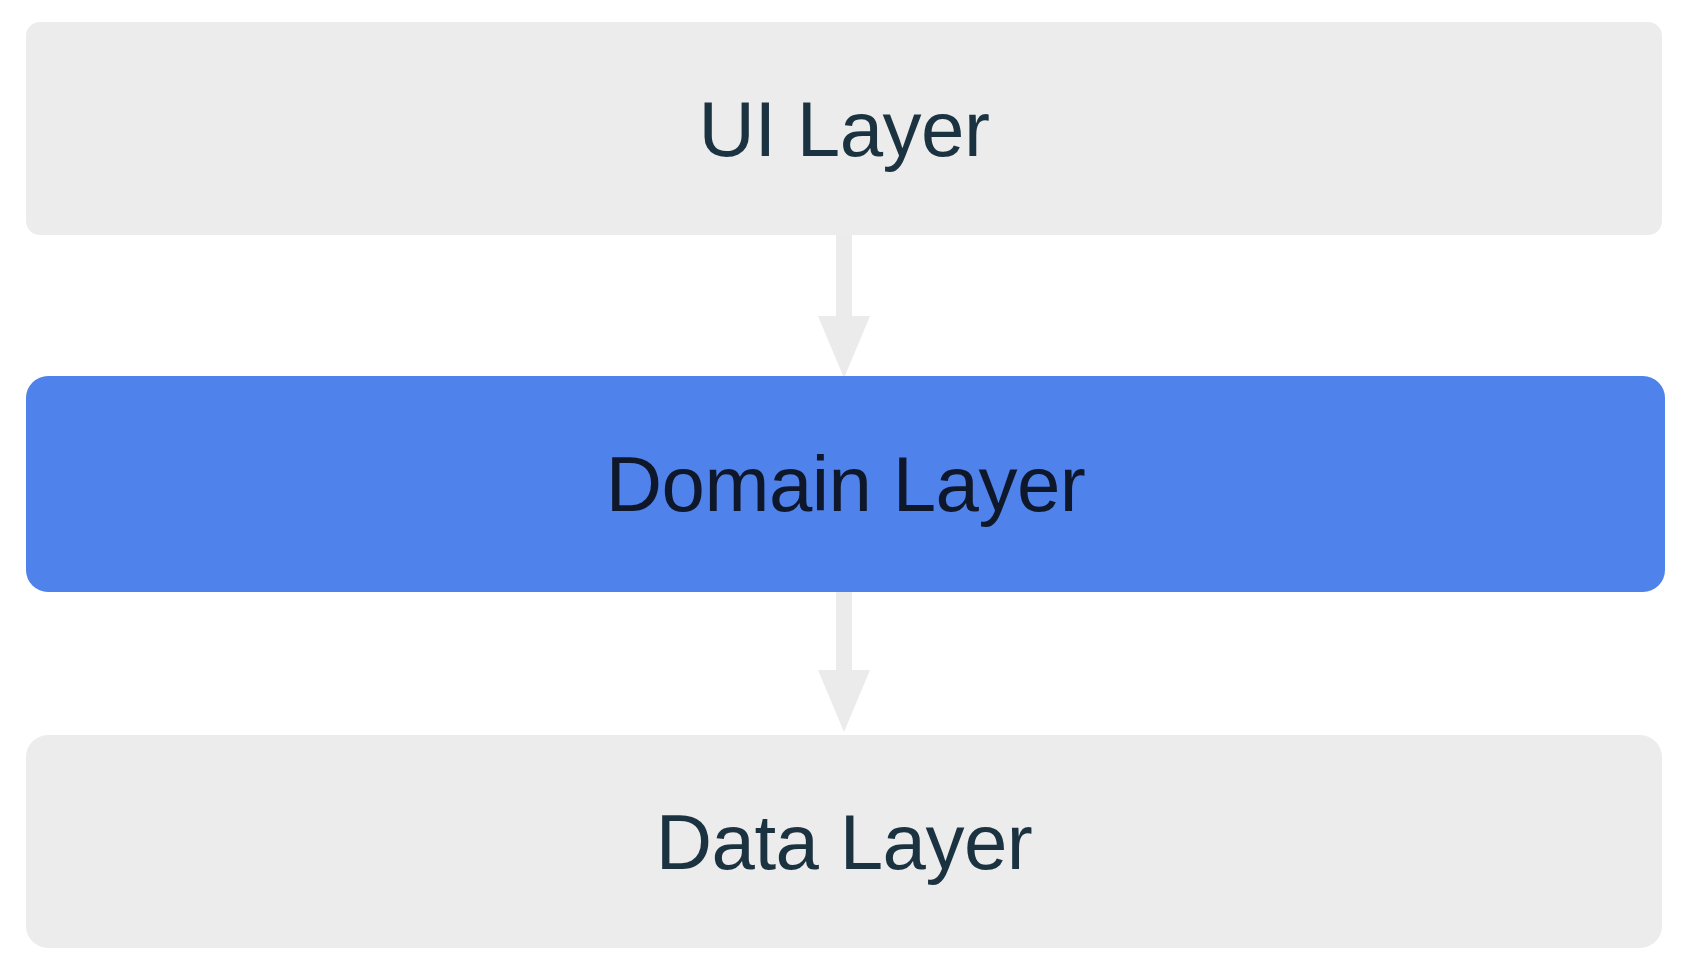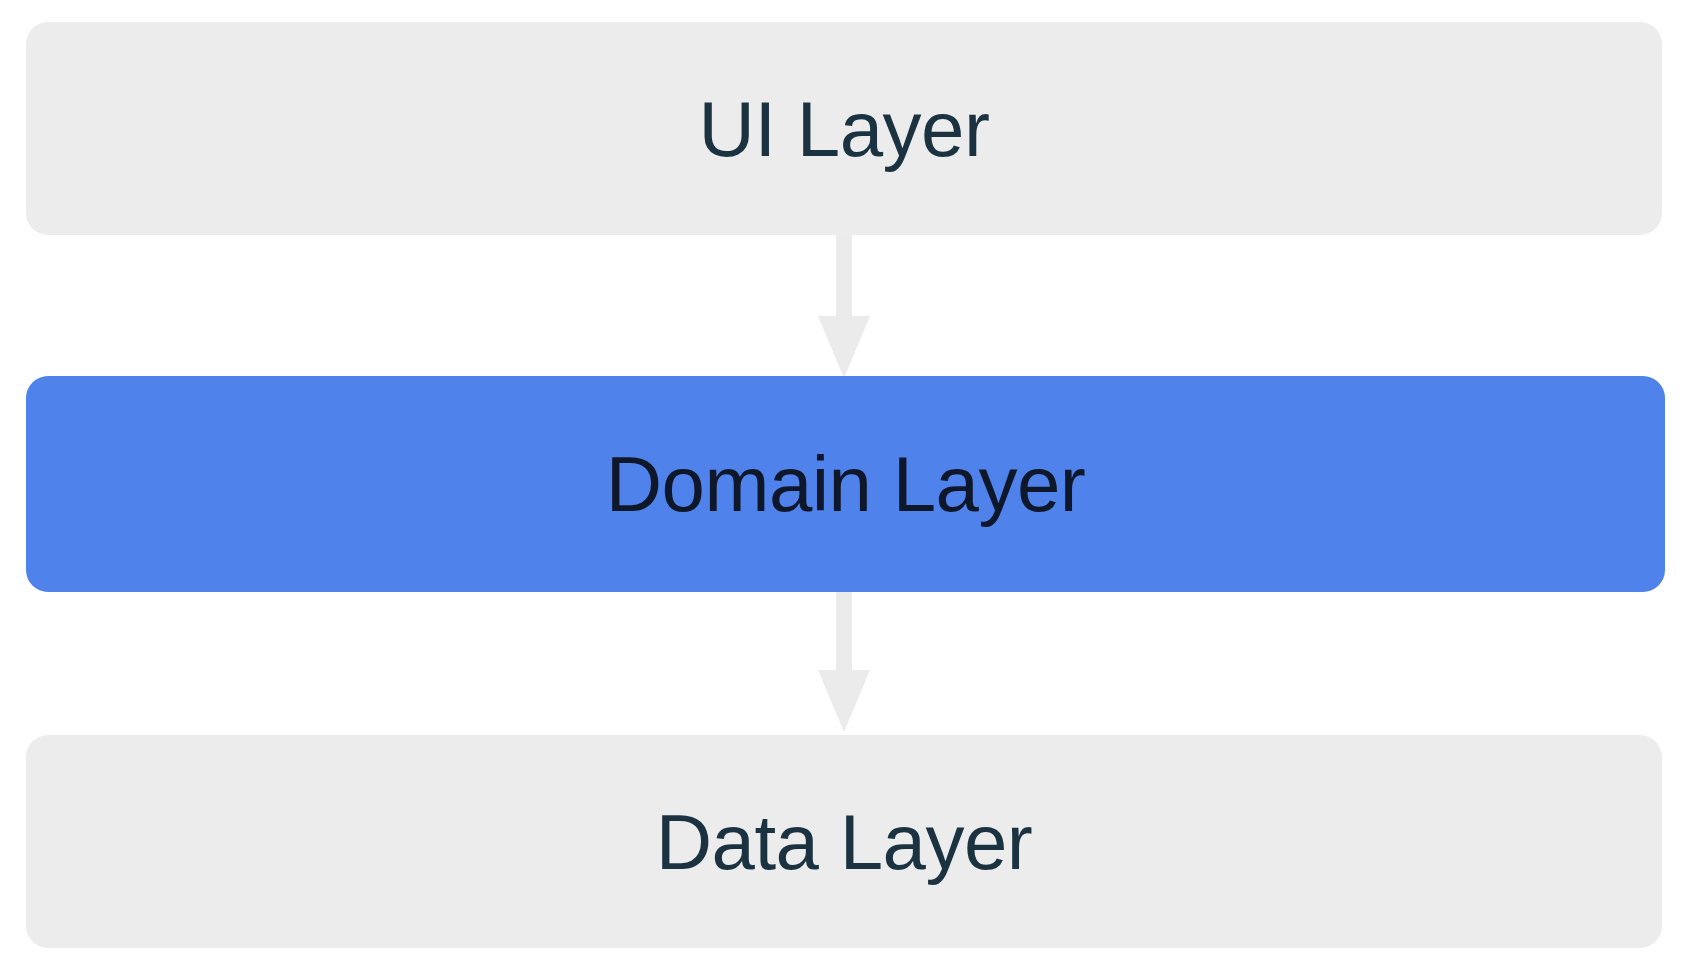--- a/index.html
+++ b/index.html
@@ -93,21 +93,21 @@
 
     <g>
       <path class="arrow-shape" d="M 836,234 L 852,234 L 852,316 L 870,316 L 844,378 L 818,316 L 836,316 Z" fill="#EBEBEB"></path>
     </g>
 
     <g>
       <path class="arrow-shape" d="M 836,591 L 852,591 L 852,670 L 870,670 L 844,732 L 818,670 L 836,670 Z" fill="#EBEBEB"></path>
     </g>
   </svg>
 
-  <div id="box-ui" class="layer-box" style="left: 26px; top: 22px; width: 1636px; height: 213px; background: rgb(236, 236, 236); border-radius: 22px;">
+  <div id="box-ui" class="layer-box" style="left: 26px; top: 22px; width: 1636px; height: 213px; background: rgb(236, 236, 236); border-radius: 14px;">
     <span class="layer-label" style="color: rgb(27, 50, 64);">UI Layer</span>
   </div>
 
   <div id="box-domain" class="layer-box" style="left: 26px; top: 376px; width: 1639px; height: 216px; background: rgb(79, 130, 234); border-radius: 22px;">
     <span class="layer-label" style="color: #0f172a;">Domain Layer</span>
   </div>
 
   <div id="box-data" class="layer-box" style="left: 26px; top: 735px; width: 1636px; height: 213px; background: rgb(236, 236, 236); border-radius: 22px;">
     <span class="layer-label" style="color: rgb(27, 50, 64);">Data Layer</span>
   </div>

